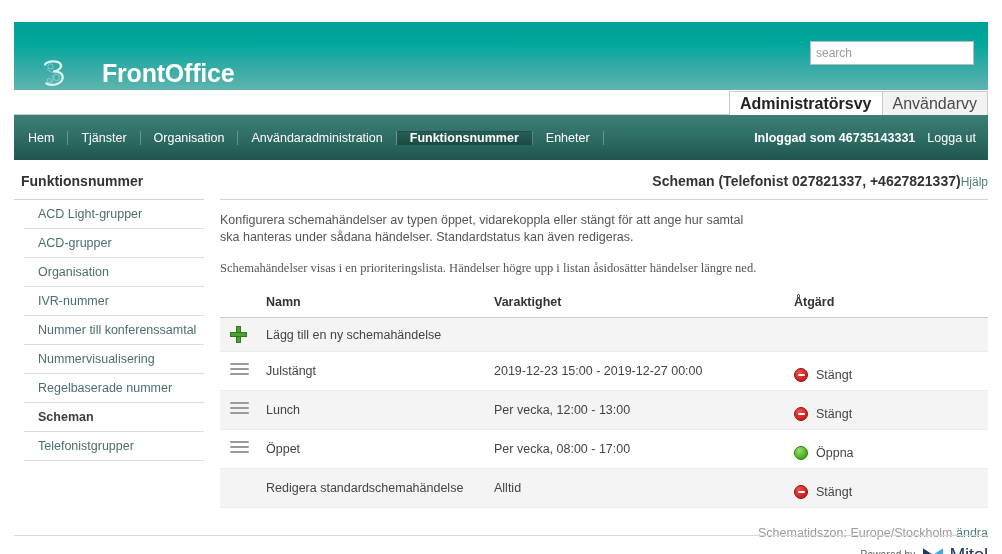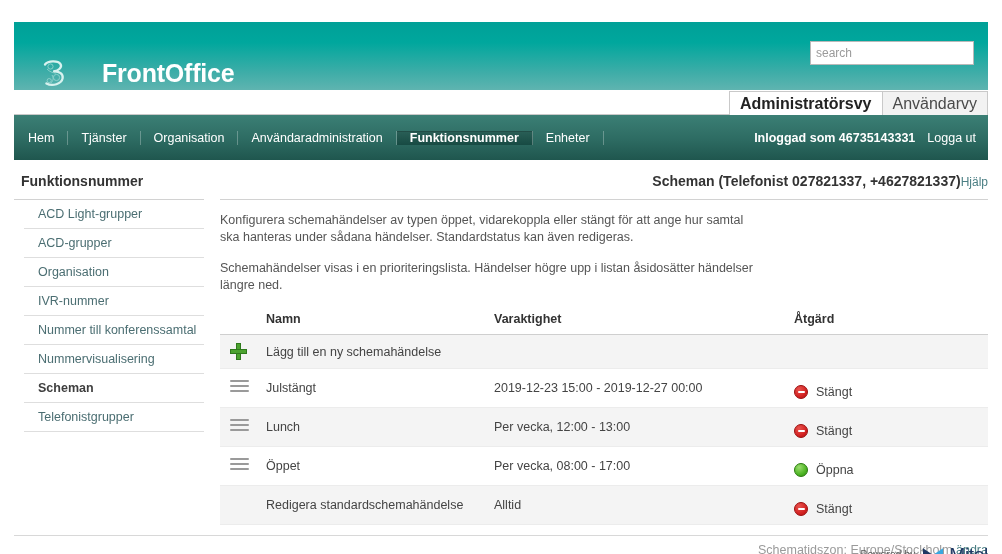--- a/index.html
+++ b/index.html
@@ -206,21 +206,21 @@
     color: #4b7f84;
     cursor: pointer;
   }
   .intro {
     font-size: 12.5px;
     color: #555555;
     line-height: 17px;
     margin: 12px 0 0 0;
     max-width: 540px;
   }
-  .intro + .intro { margin-top: 14px; }
+  .intro + .intro { margin-top: 14px; font-family: Liberation Serif, serif; }
 
   
   table.sched {
     width: 100%;
     border-collapse: collapse;
     margin-top: 18px;
     table-layout: fixed;
   }
   table.sched th {
     text-align: left;
@@ -416,20 +416,21 @@
   <div class="content">
 
     <div class="sidebar">
       <div class="sidebar-title">Funktionsnummer</div>
       <div class="sidebar-item">ACD Light-grupper</div>
       <div class="sidebar-item">ACD-grupper</div>
       <div class="sidebar-item">Organisation</div>
       <div class="sidebar-item">IVR-nummer</div>
       <div class="sidebar-item">Nummer till konferenssamtal</div>
       <div class="sidebar-item">Nummervisualisering</div>
+      <div class="sidebar-item">Regelbaserade nummer</div>
       <div class="sidebar-item active">Scheman</div>
       <div class="sidebar-item">Telefonistgrupper</div>
     </div>
 
     <div class="main">
       <div class="main-head">
         <span class="page-title">Scheman (Telefonist 027821337, +4627821337)</span>
         <span class="help-link">Hjälp</span>
       </div>
 

